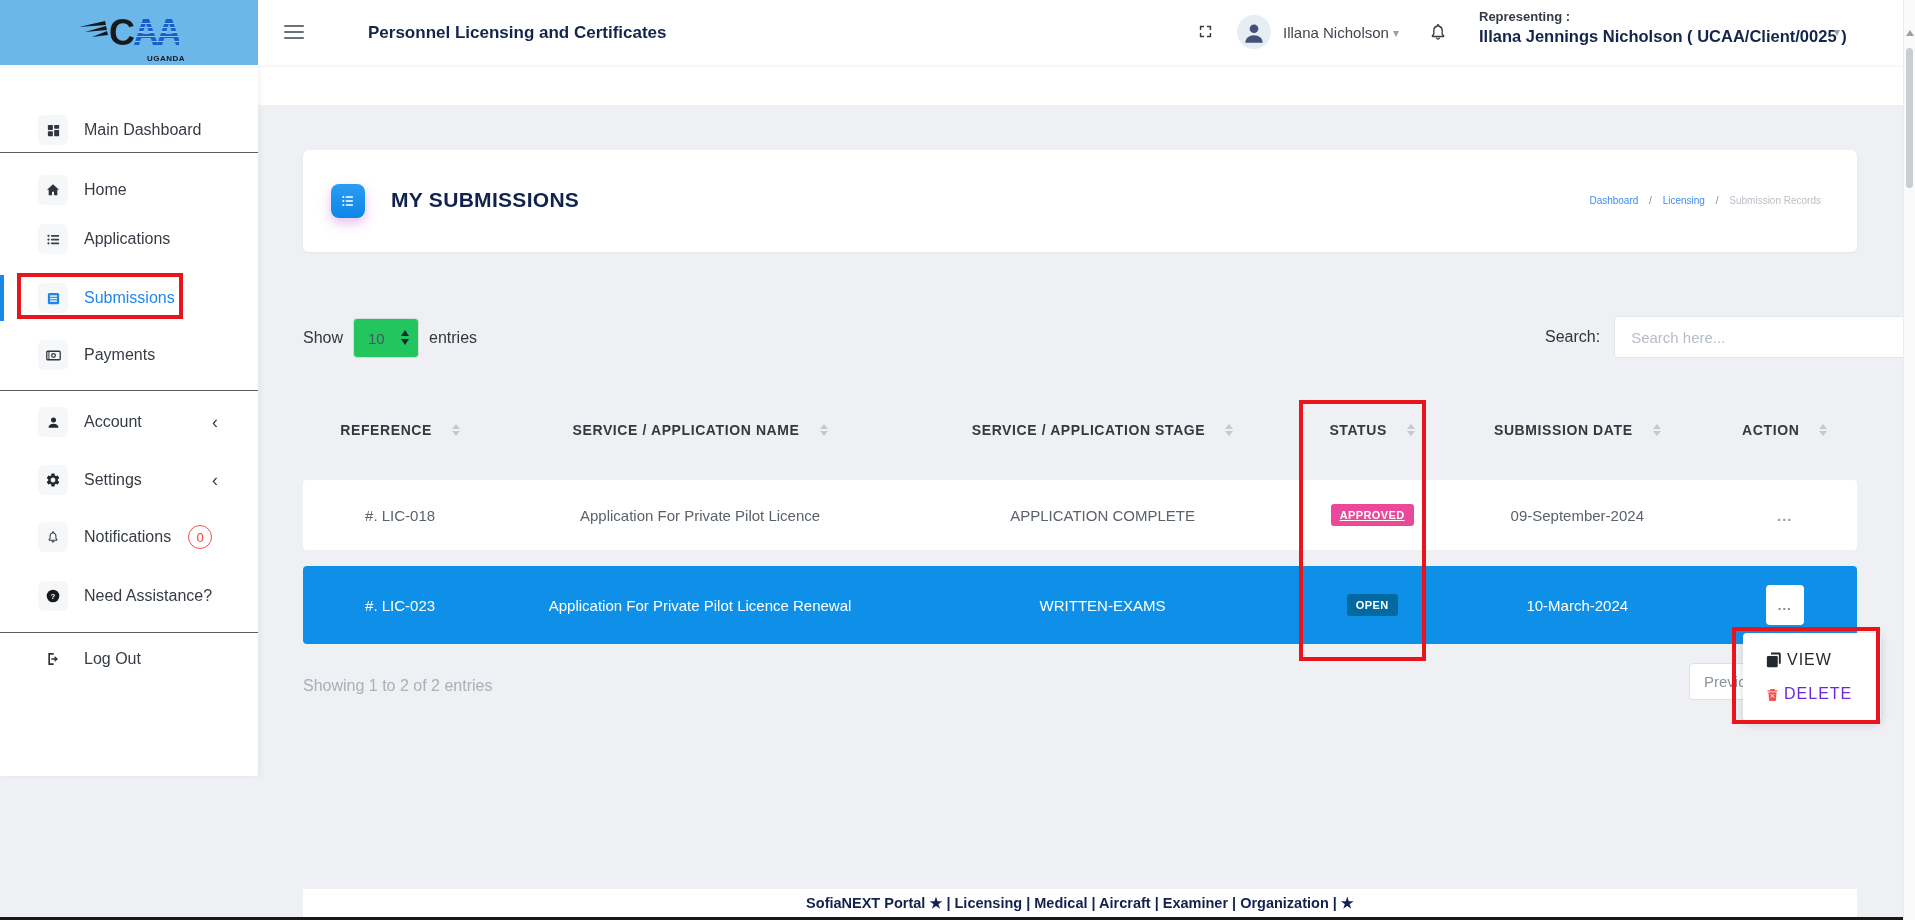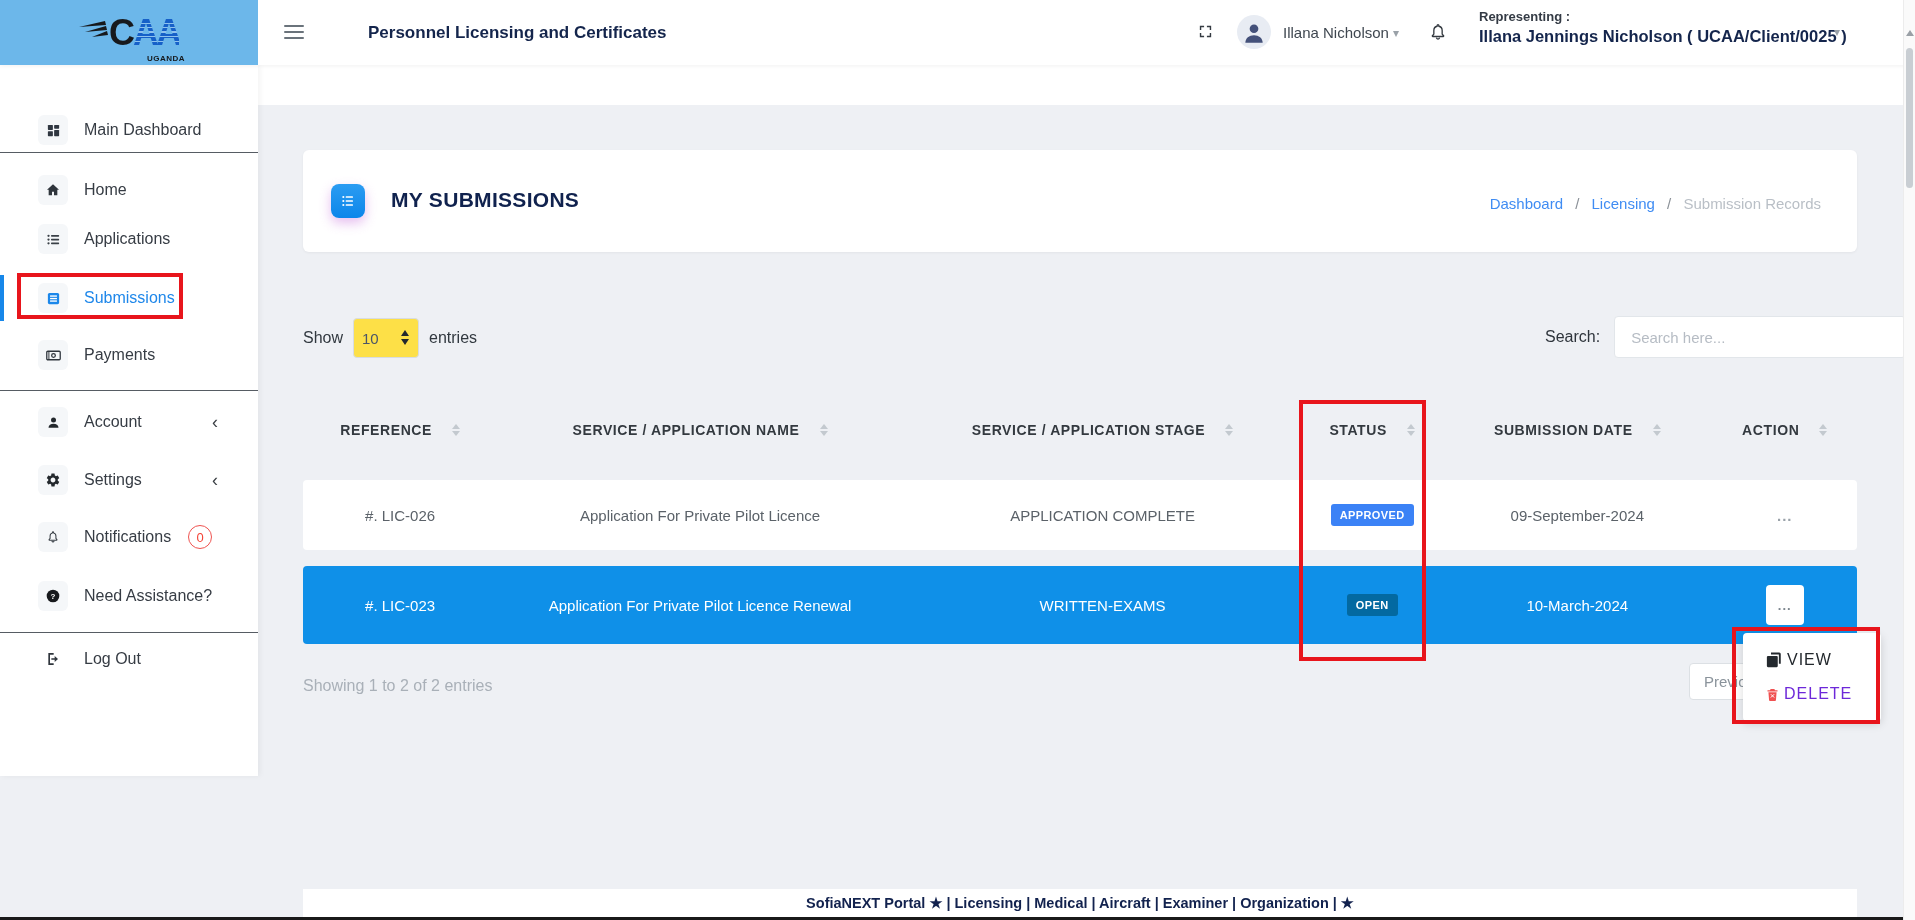--- a/index.html
+++ b/index.html
@@ -45,29 +45,29 @@
   .divider { position:absolute; left:0; width:258px; height:1px; background:#565c63; }
   .chevron { position:absolute; right:40px; font-size:18px; color:#3a3f44; line-height:44px; }
   .notif-badge { position:absolute; left:188px; top:50%; transform:translateY(-50%); width:24px; height:24px; border:1.5px solid #ef5350; border-radius:50%; color:#f44336; font-size:13px; display:flex; align-items:center; justify-content:center; }
 
   
   .card-head { position:absolute; left:303px; top:150px; width:1554px; height:102px; background:#fff; border-radius:6px; box-shadow:0 1px 3px rgba(0,0,0,.05); }
   .card-icon { position:absolute; left:28px; top:34px; width:34px; height:34px; border-radius:8px;
                background:linear-gradient(180deg,#2b9cf2,#0c86ea); box-shadow:0 5px 12px rgba(200,110,220,.45);
                display:flex; align-items:center; justify-content:center; }
   .page-title { position:absolute; left:88px; top:38px; font-size:21px; font-weight:800; color:#10224e; letter-spacing:.3px; }
-  .breadcrumb { position:absolute; right:32px; top:45px; font-size:15px; }
+  .breadcrumb { position:absolute; right:32px; top:45px; font-size:10px; }
   .breadcrumb span { margin:0 4px; }
   .bc-link { color:#3f8cf3; cursor:pointer; }
   .bc-sep { color:#8a9097; }
   .bc-current { color:#b9bfc6; }
 
   .show-row { position:absolute; left:303px; top:318px; display:flex; align-items:center; }
   .show-label, .entries-label { font-size:16px; color:#31383f; }
-  .select-box { position:relative; width:66px; height:40px; background:#fde047; border:1px solid #d8dce0; border-radius:4px; margin:0 10px; display:flex; align-items:center; padding-left:8px; cursor:pointer; }
+  .select-box { position:relative; width:66px; height:40px; background:#22c55e; border:1px solid #d8dce0; border-radius:4px; margin:0 10px; display:flex; align-items:center; padding-left:14px; cursor:pointer; }
   .select-value { font-size:15px; color:#4a5568; }
   .stepper { position:absolute; right:9px; top:11px; display:flex; flex-direction:column; gap:3px; }
   .tri-up { width:0; height:0; border-left:4px solid transparent; border-right:4px solid transparent; border-bottom:6px solid #23282d; }
   .tri-down { width:0; height:0; border-left:4px solid transparent; border-right:4px solid transparent; border-top:6px solid #23282d; }
 
   .search-row { position:absolute; left:1545px; top:316px; display:flex; align-items:center; }
   .search-label { font-size:16px; color:#2e343b; margin-right:14px; }
   .search-input { width:292px; height:42px; background:#fff; border:1px solid #e2e6ea; border-radius:4px; padding-left:16px; font-size:15px; color:#45505a; font-family:"Liberation Sans",sans-serif; outline:none; }
   .search-input::placeholder { color:#b6bcc4; }
 
@@ -76,21 +76,21 @@
   .thead { top:400px; height:60px; }
   .th { display:flex; align-items:center; justify-content:center; gap:20px; font-size:14px; font-weight:700; color:#33393f; letter-spacing:.6px; cursor:pointer; }
   .sort { display:flex; flex-direction:column; gap:2px; }
   .sort .su { width:0; height:0; border-left:4px solid transparent; border-right:4px solid transparent; border-bottom:5px solid #c3c9cf; }
   .sort .sd { width:0; height:0; border-left:4px solid transparent; border-right:4px solid transparent; border-top:5px solid #c3c9cf; }
   .col-ref{width:12.5%} .col-name{width:26.1%} .col-stage{width:25.7%} .col-status{width:9%} .col-date{width:17.4%} .col-action{width:9.3%}
   .td { text-align:center; font-size:15px; }
   .row1 { top:480px; height:70px; background:#fff; border-radius:4px; color:#5b6269; }
   .row2 { top:566px; height:78px; background:#0f90e8; border-radius:4px; color:#fff; }
   .badge { display:inline-block; padding:5px 9px; border-radius:3px; font-size:11px; font-weight:700; color:#fff; letter-spacing:.4px; }
-  .badge-approved { background:#3b82f6; }
+  .badge-approved { background:#ec4899;text-decoration:underline; }
   .badge-open { background:#0369a1; }
   .dots { color:#9aa2a9; font-weight:700; letter-spacing:1px; }
   .action-btn { display:inline-flex; align-items:center; justify-content:center; width:38px; height:40px; background:#fff; border:none; border-radius:4px; color:#7c858d; font-weight:700; letter-spacing:1px; cursor:pointer; font-size:13px; }
 
   .summary { position:absolute; left:303px; top:677px; font-size:16px; color:#a9b0b8; }
   .prev-btn { position:absolute; left:1689px; top:663px; width:96px; height:37px; background:#fff; border:1px solid #dce0e4; border-radius:4px; color:#8a939b; font-size:15px; font-family:"Liberation Sans",sans-serif; text-align:left; padding-left:14px; z-index:1; cursor:pointer; white-space:nowrap; overflow:hidden; }
 
   
   .dropdown { position:absolute; left:1743px; top:633px; width:138px; height:88px; background:#fff; border-radius:4px; box-shadow:0 3px 10px rgba(0,0,0,.15); z-index:6; padding-top:10px; }
   .menu-item { display:flex; align-items:center; height:34px; padding-left:22px; cursor:pointer; }
@@ -360,21 +360,21 @@
     <div class="th col-action">
         <span>ACTION</span>
         <span class="sort">
           <span class="su"></span>
           <span class="sd"></span>
         </span>
       </div>
   </div>
 
   <div class="trow row1">
-    <div class="td col-ref">#. LIC-026</div>
+    <div class="td col-ref">#. LIC-018</div>
     <div class="td col-name">Application For Private Pilot Licence</div>
     <div class="td col-stage">APPLICATION COMPLETE</div>
     <div class="td col-status"><span class="badge badge-approved">APPROVED</span></div>
     <div class="td col-date">09-September-2024</div>
     <div class="td col-action"><span class="dots">...</span></div>
   </div>
 
   <div class="trow row2">
     <div class="td col-ref">#. LIC-023</div>
     <div class="td col-name">Application For Private Pilot Licence Renewal</div>

